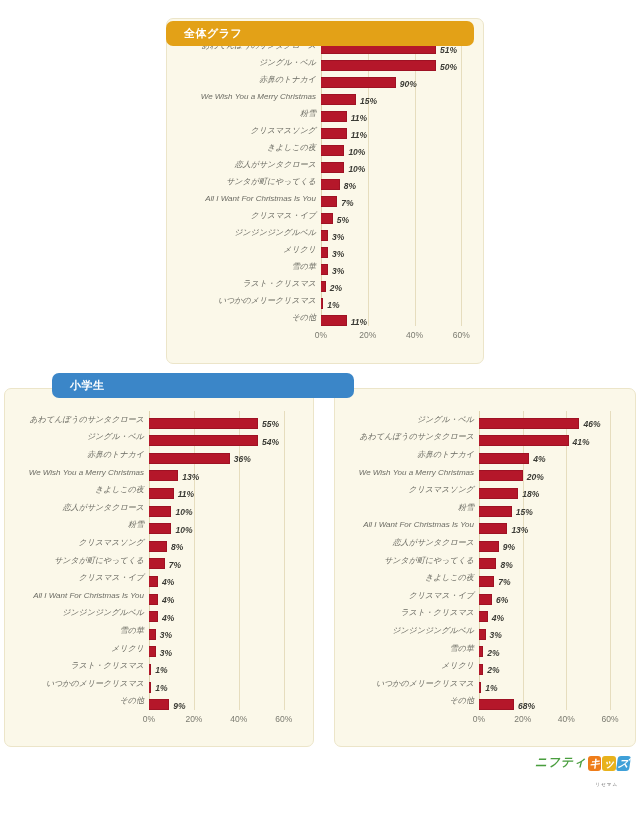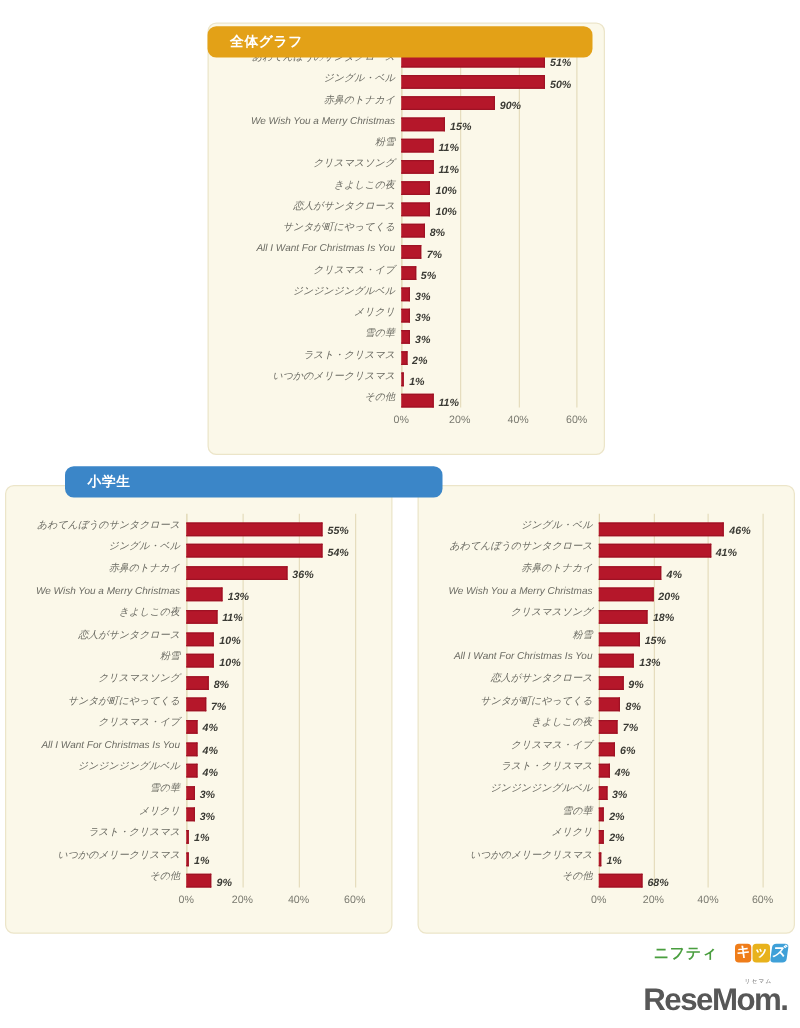--- a/index.html
+++ b/index.html
@@ -130,24 +130,25 @@
     position: absolute;
     right: 4px;
     top: 752px;
     width: 150px;
     height: 66px;
   }
   #logo-nifty {
     position: absolute;
     right: 6px; top: 2px;
     display: flex;
-    align-items: center;
-    gap: 14px;
+    align-items: flex-end;
+    gap: 2px;
     font-size: 13px;
     font-weight: bold;
+    font-style: italic;
   }
   #logo-nifty .nifty-text {
     color: #4a9e3f;
     letter-spacing: 0.5px;
     font-size: 12px;
   }
   #logo-nifty .kids-badge {
     display: flex;
     align-items: center;
     gap: 1px;
@@ -624,17 +625,16 @@
     <div id="logo-nifty">
       <span class="nifty-text">ニフティ</span>
       <span class="kids-badge">
         <span class="k1">キ</span>
         <span class="k2">ッ</span>
         <span class="k3">ズ</span>
       </span>
     </div>
     <div id="logo-resemom">
       <span class="rm-ruby">リセマム</span>
-      <span class="rm-main">ReseMom.</span>
     </div>
   </div>
 
 </div>
 
 </body></html>

